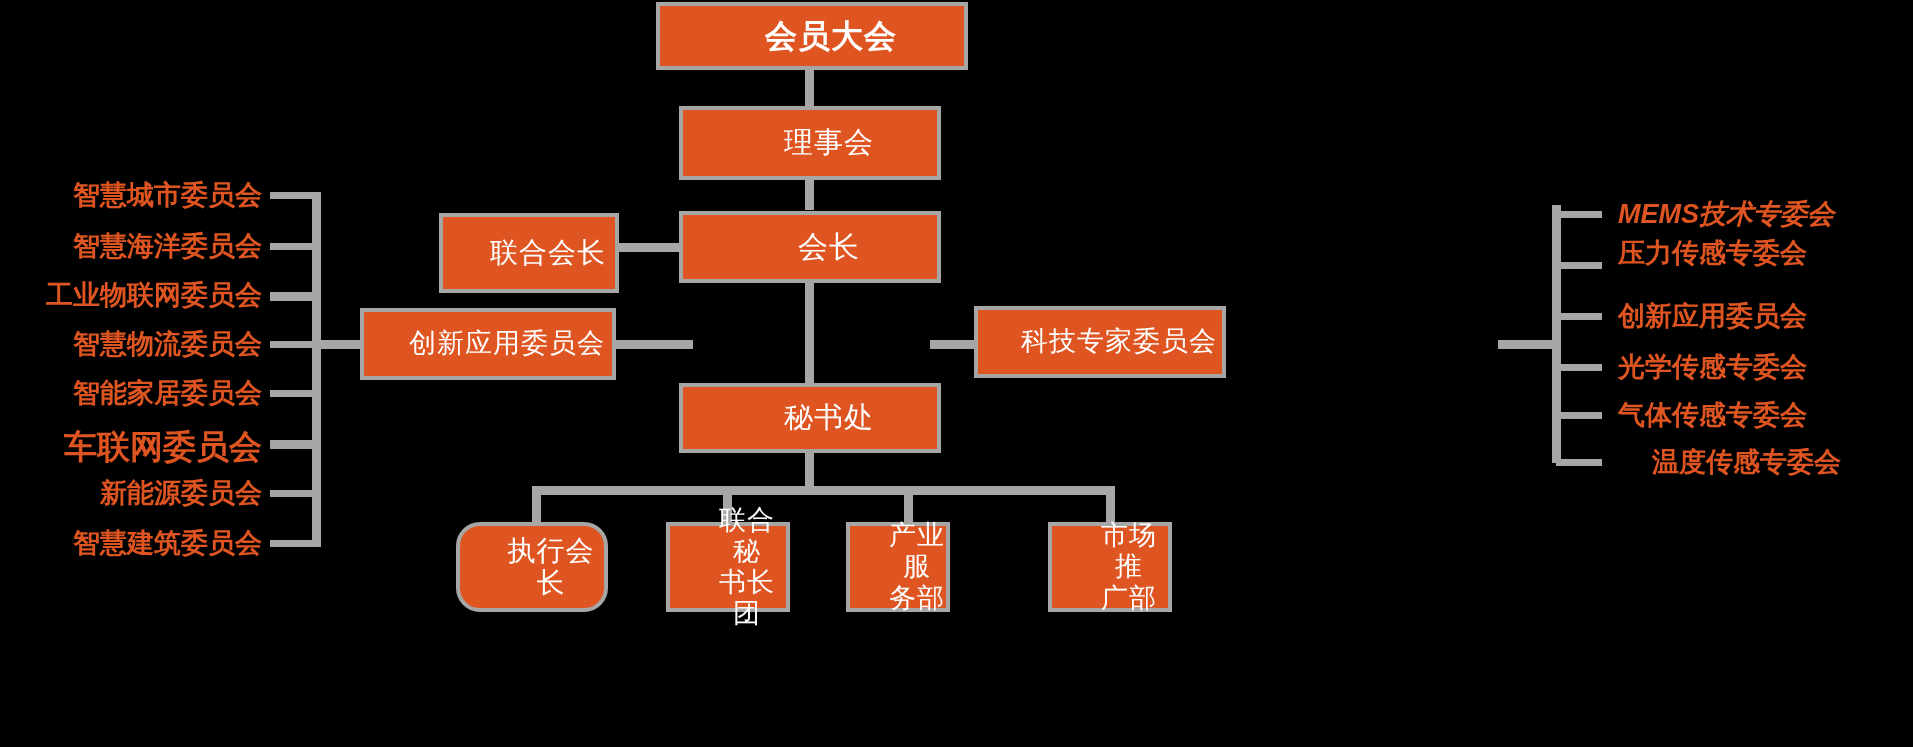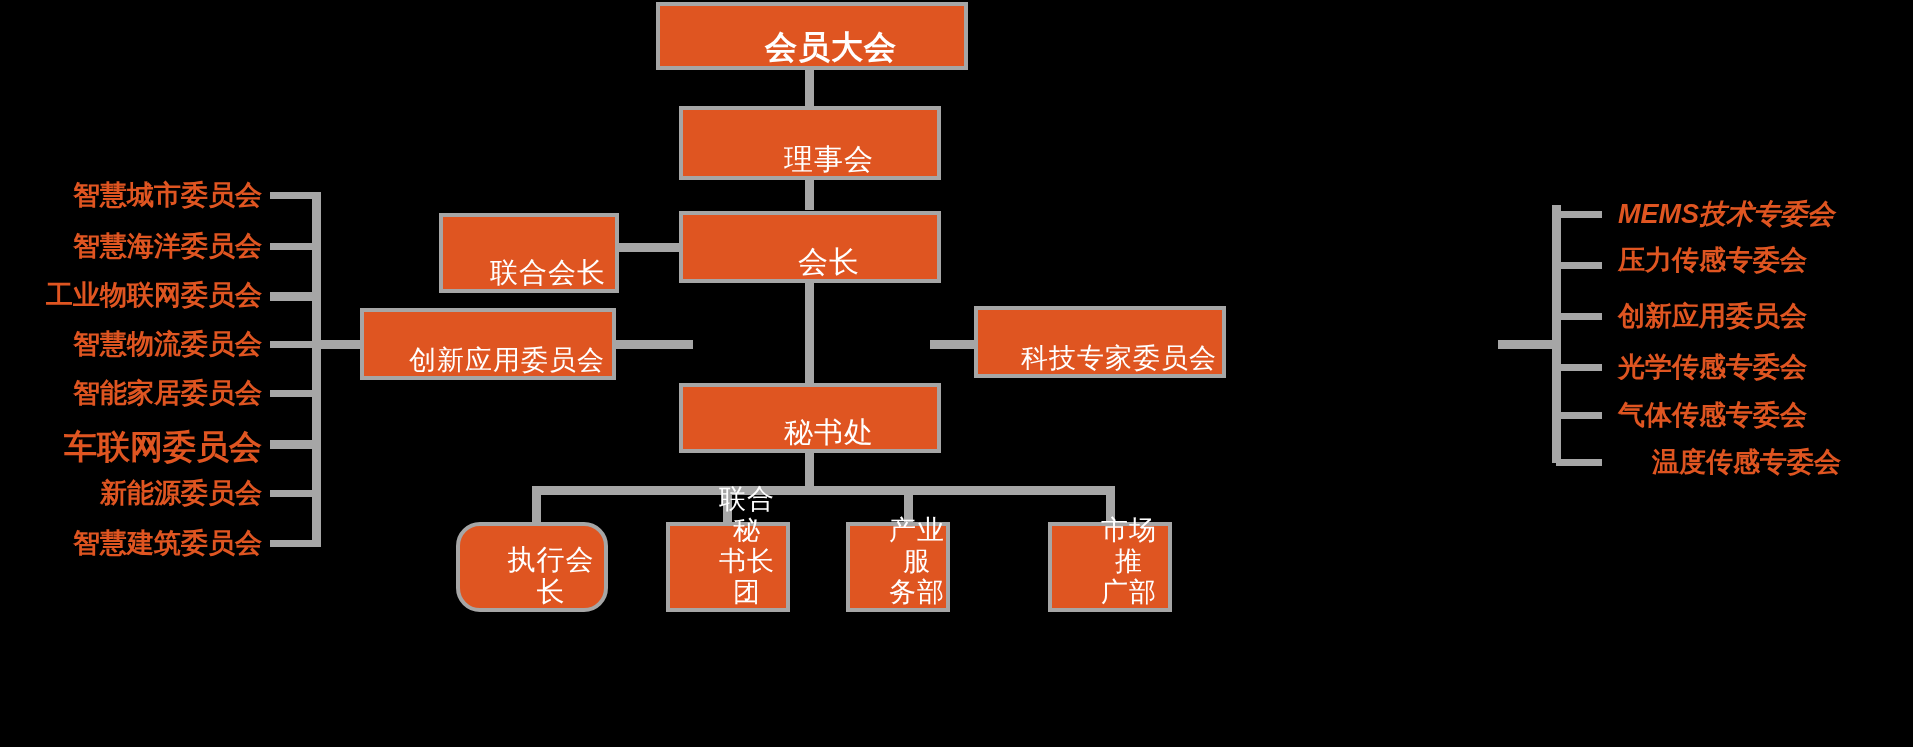--- a/index.html
+++ b/index.html
@@ -9,21 +9,21 @@
   }
   #stage{position:absolute;left:0;top:0;width:1913px;height:747px;}
 
   
   .box{
     position:absolute;
     background:#DF5521;
     border:4px solid #A6A6A6;
     box-sizing:border-box;
     color:#FFFFFF;
-    display:flex;align-items:flex-end;justify-content:center;
+    display:flex;align-items:center;justify-content:center;
     text-align:center;
     line-height:1.15;
     font-weight:400;
     letter-spacing:1px;
     z-index:5;
     padding-left:38px;
   }
   .box.bold{font-weight:700;}
 
   
@@ -153,21 +153,21 @@
   <div class="leaf left" style="left:0px;top:475px;width:262px;font-size:27px;">
     <span>新能源委员会</span>
   </div>
   <div class="leaf left" style="left:0px;top:525px;width:262px;font-size:27px;">
     <span>智慧建筑委员会</span>
   </div>
 
   <div class="leaf right" style="left:1618px;top:196px;font-size:27px;font-style:italic;">
     <span>MEMS技术专委会</span>
   </div>
-  <div class="leaf right" style="left:1618px;top:242px;font-size:27px;">
+  <div class="leaf right" style="left:1618px;top:235px;font-size:27px;">
     <span>压力传感专委会</span>
   </div>
   <div class="leaf right" style="left:1618px;top:298px;font-size:27px;">
     <span>创新应用委员会</span>
   </div>
   <div class="leaf right" style="left:1618px;top:349px;font-size:27px;">
     <span>光学传感专委会</span>
   </div>
   <div class="leaf right" style="left:1618px;top:397px;font-size:27px;">
     <span>气体传感专委会</span>

